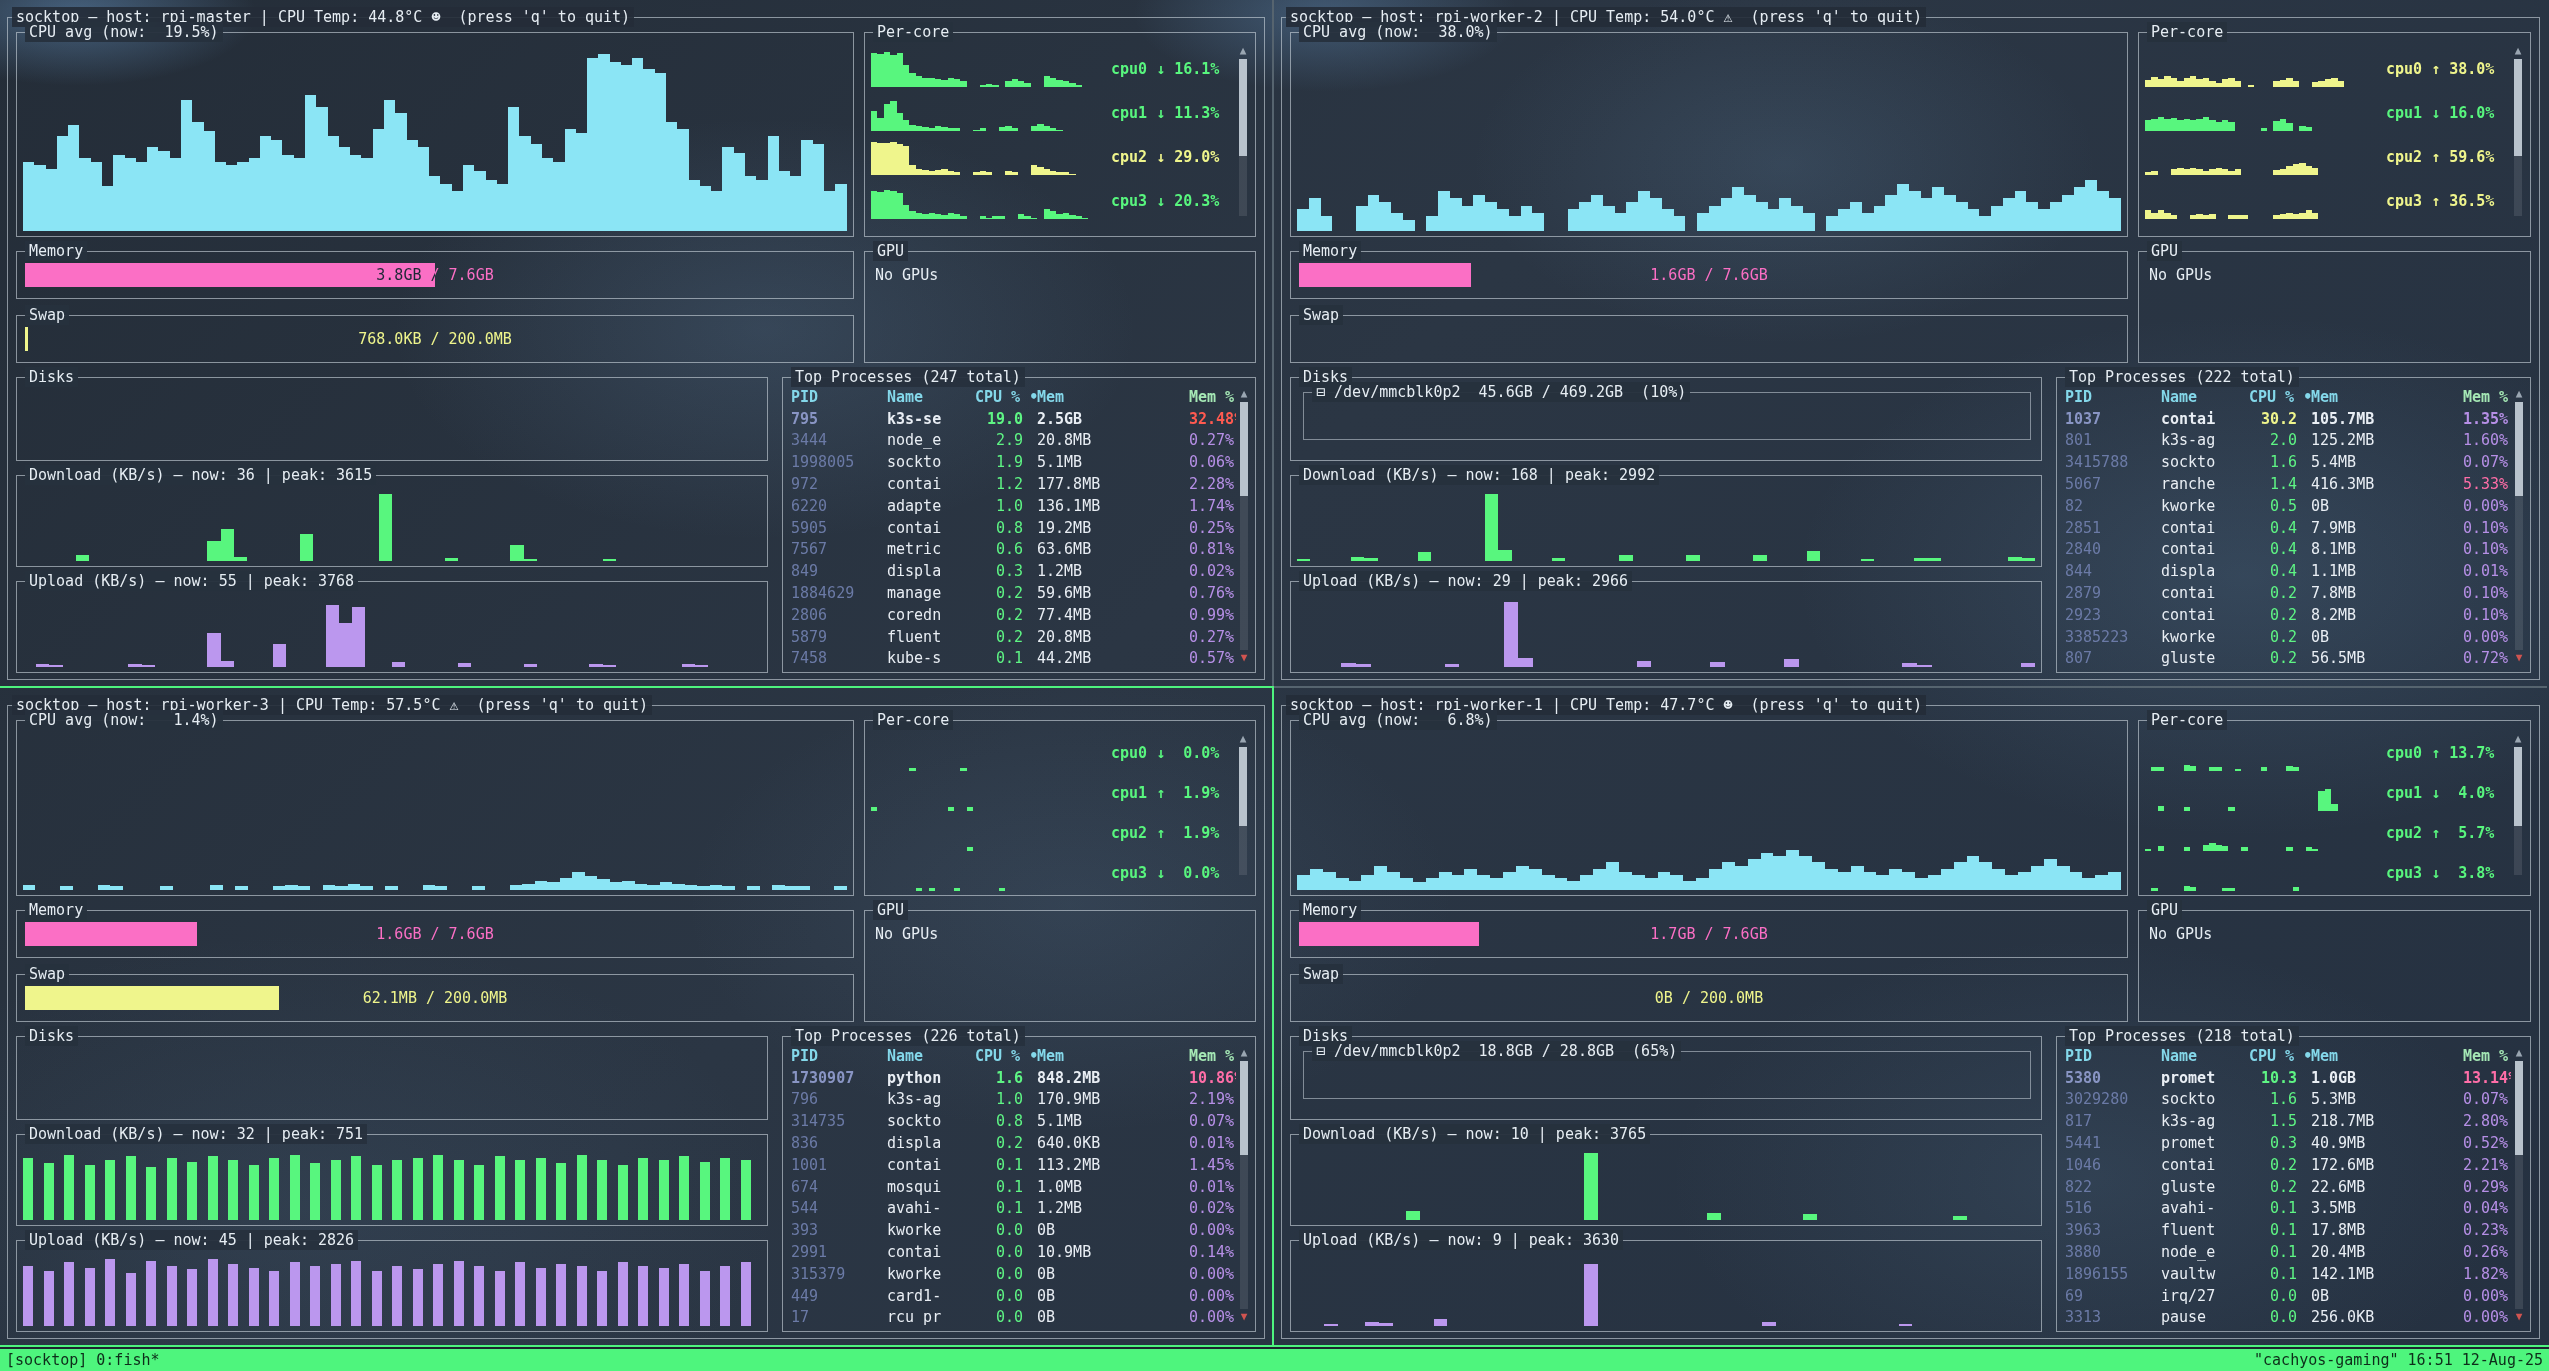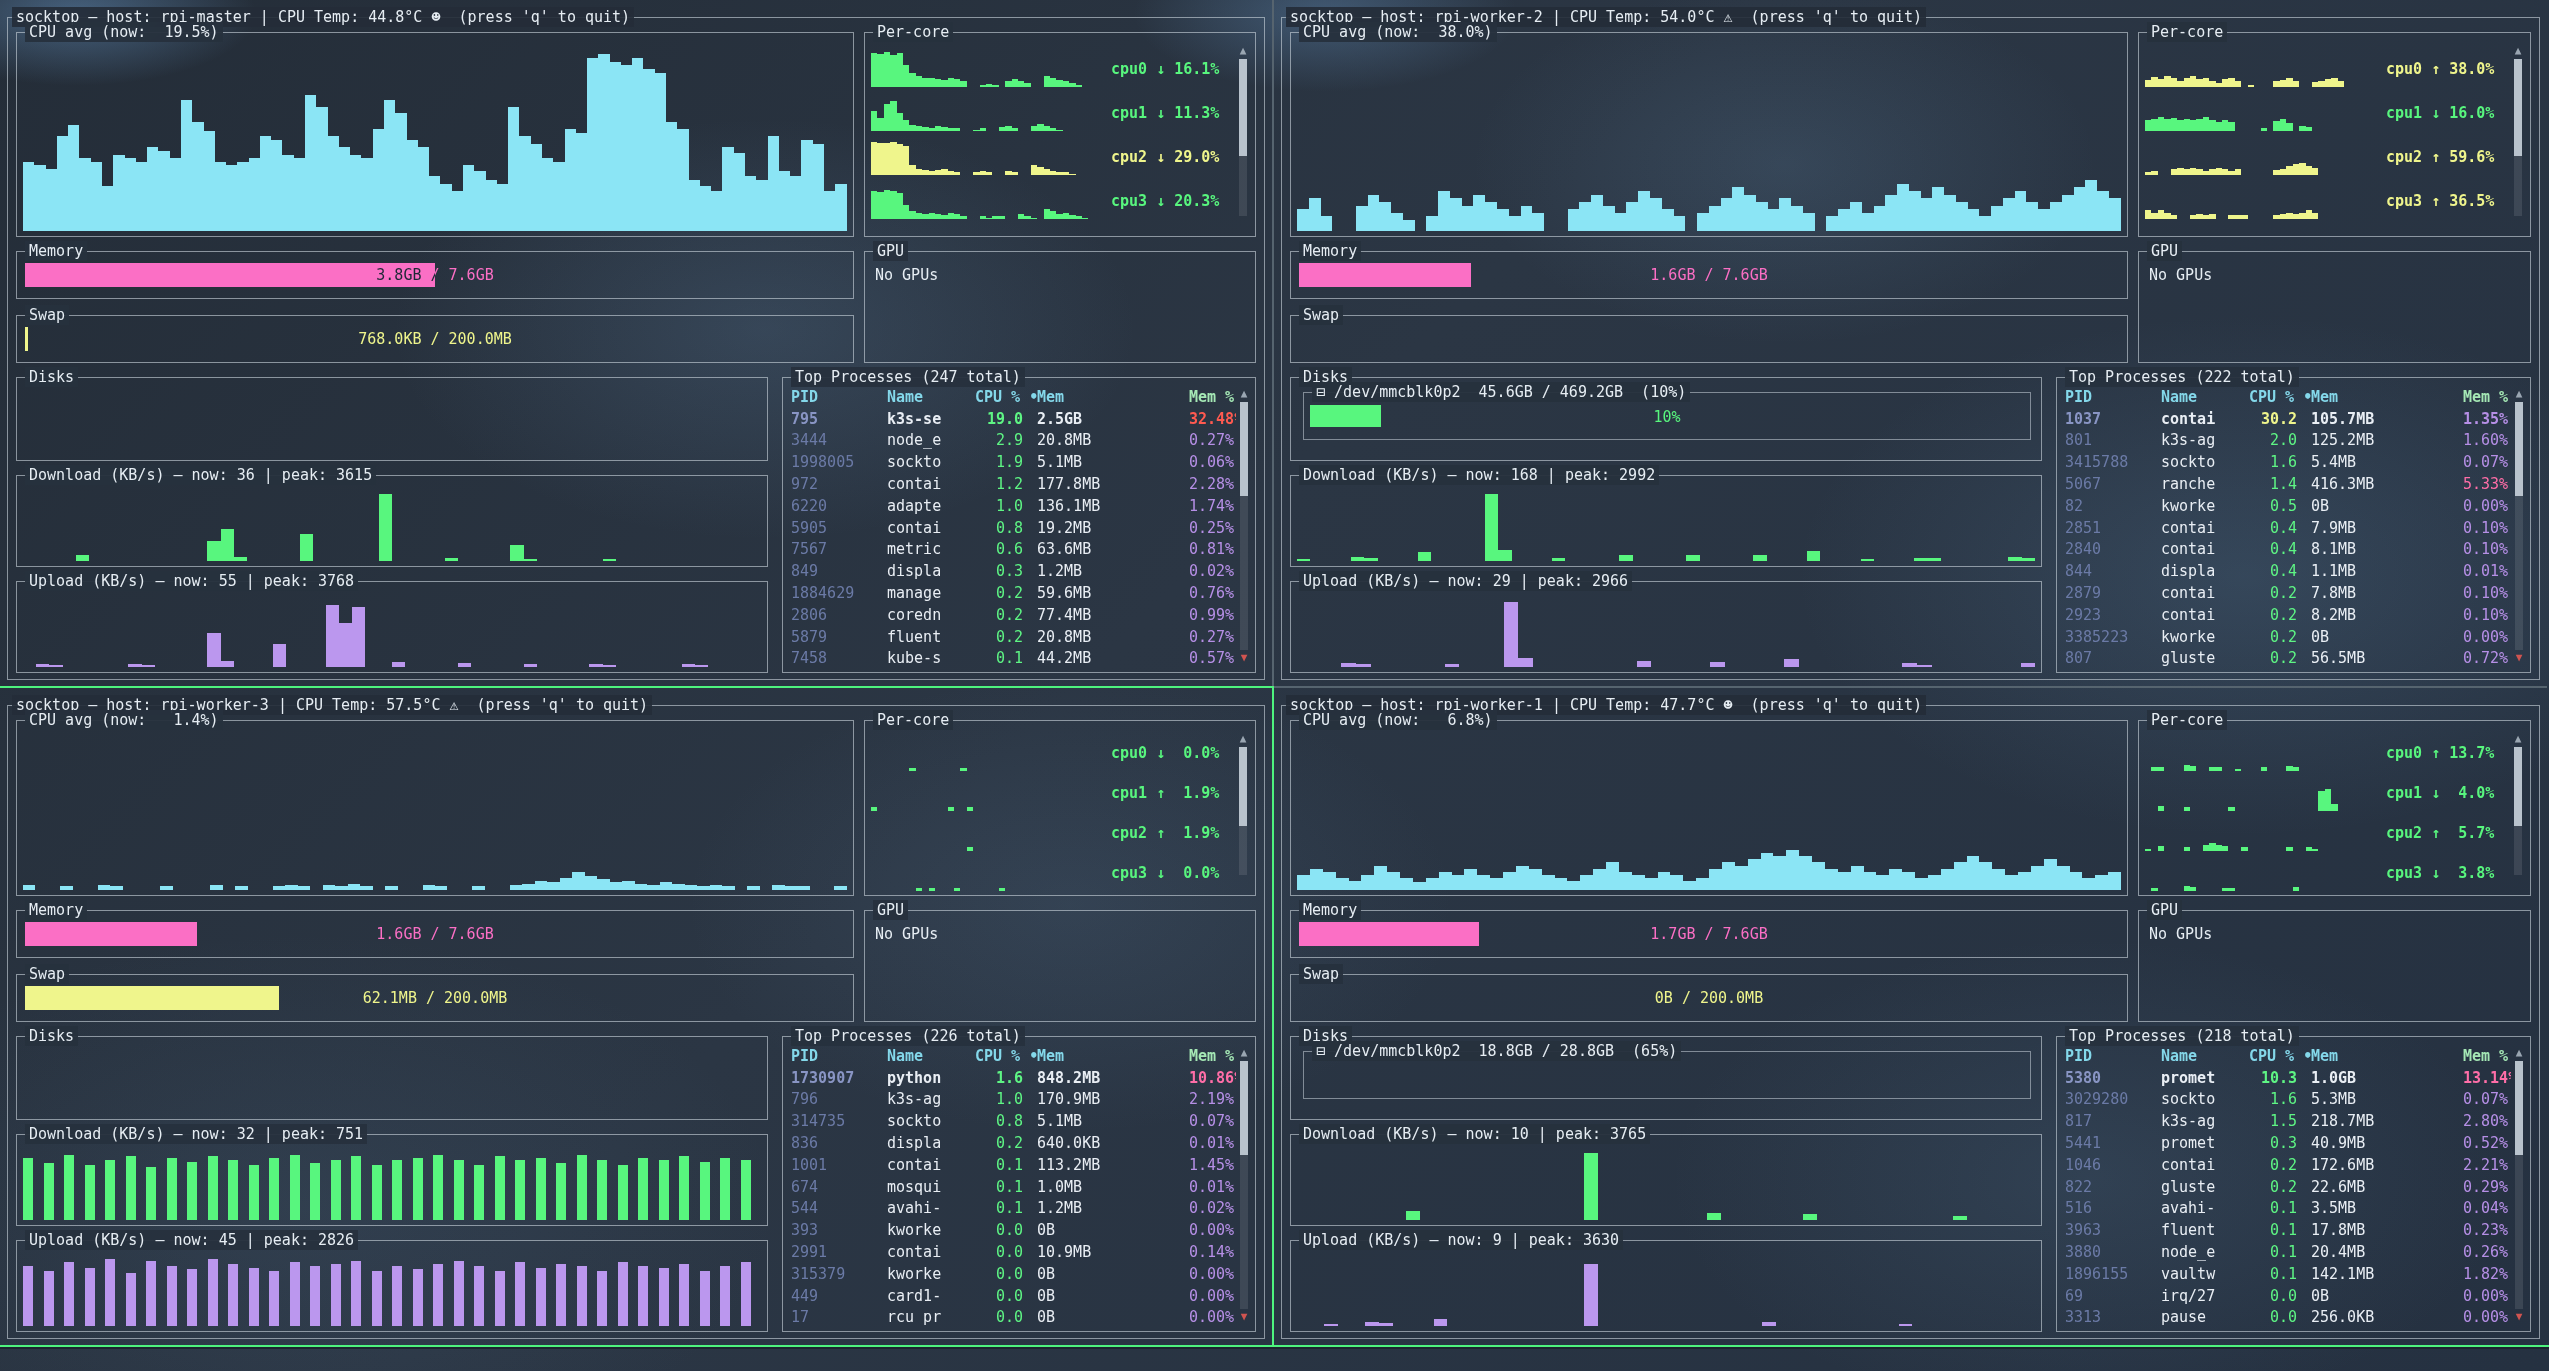--- a/index.html
+++ b/index.html
@@ -822,26 +822,20 @@
             <span class="btitle">GPU</span>
             <div class="gpu-text">No GPUs</div>
           </div>
         </div>
         <div class="rowC">
           <div class="leftcol2">
             <div class="box disks-box">
               <span class="btitle">Disks</span>
               <div class="box disk-inner">
                 <span class="btitle">⊟ /dev/mmcblk0p2  45.6GB / 469.2GB  (10%)</span>
-                <div class="gauge">
-                      <div class="g-under" style="color: rgb(88, 246, 126);">10%</div>
-                      <div class="g-fill" style="width: 10%; background: rgb(88, 246, 126);">
-                        <div class="g-over" style="width: 1000%;">10%</div>
-                      </div>
-                    </div>
               </div>
             </div>
             <div class="box net-box">
               <span class="btitle">Download (KB/s) — now: 168 | peak: 2992</span>
               <div class="chart">
                     <div class="bar" style="height: 3%; background: rgb(88, 246, 126);"></div>
                     <div class="bar" style="height: 0%; background: rgb(88, 246, 126);"></div>
                     <div class="bar" style="height: 0%; background: rgb(88, 246, 126);"></div>
                     <div class="bar" style="height: 0%; background: rgb(88, 246, 126);"></div>
                     <div class="bar" style="height: 6%; background: rgb(88, 246, 126);"></div>
@@ -1890,13 +1884,17 @@
               </div>
             </div>
           </div>
         </div>
       </div>
     </div>
   </div>
 </div>
   <div class="gline"></div>
   <div class="ggap"></div>
+  <div class="statusline">
+    <span>[socktop] 0:fish*</span>
+    <span>"cachyos-gaming" 16:51 12-Aug-25</span>
+  </div>
 </div>
 
 </body></html>

